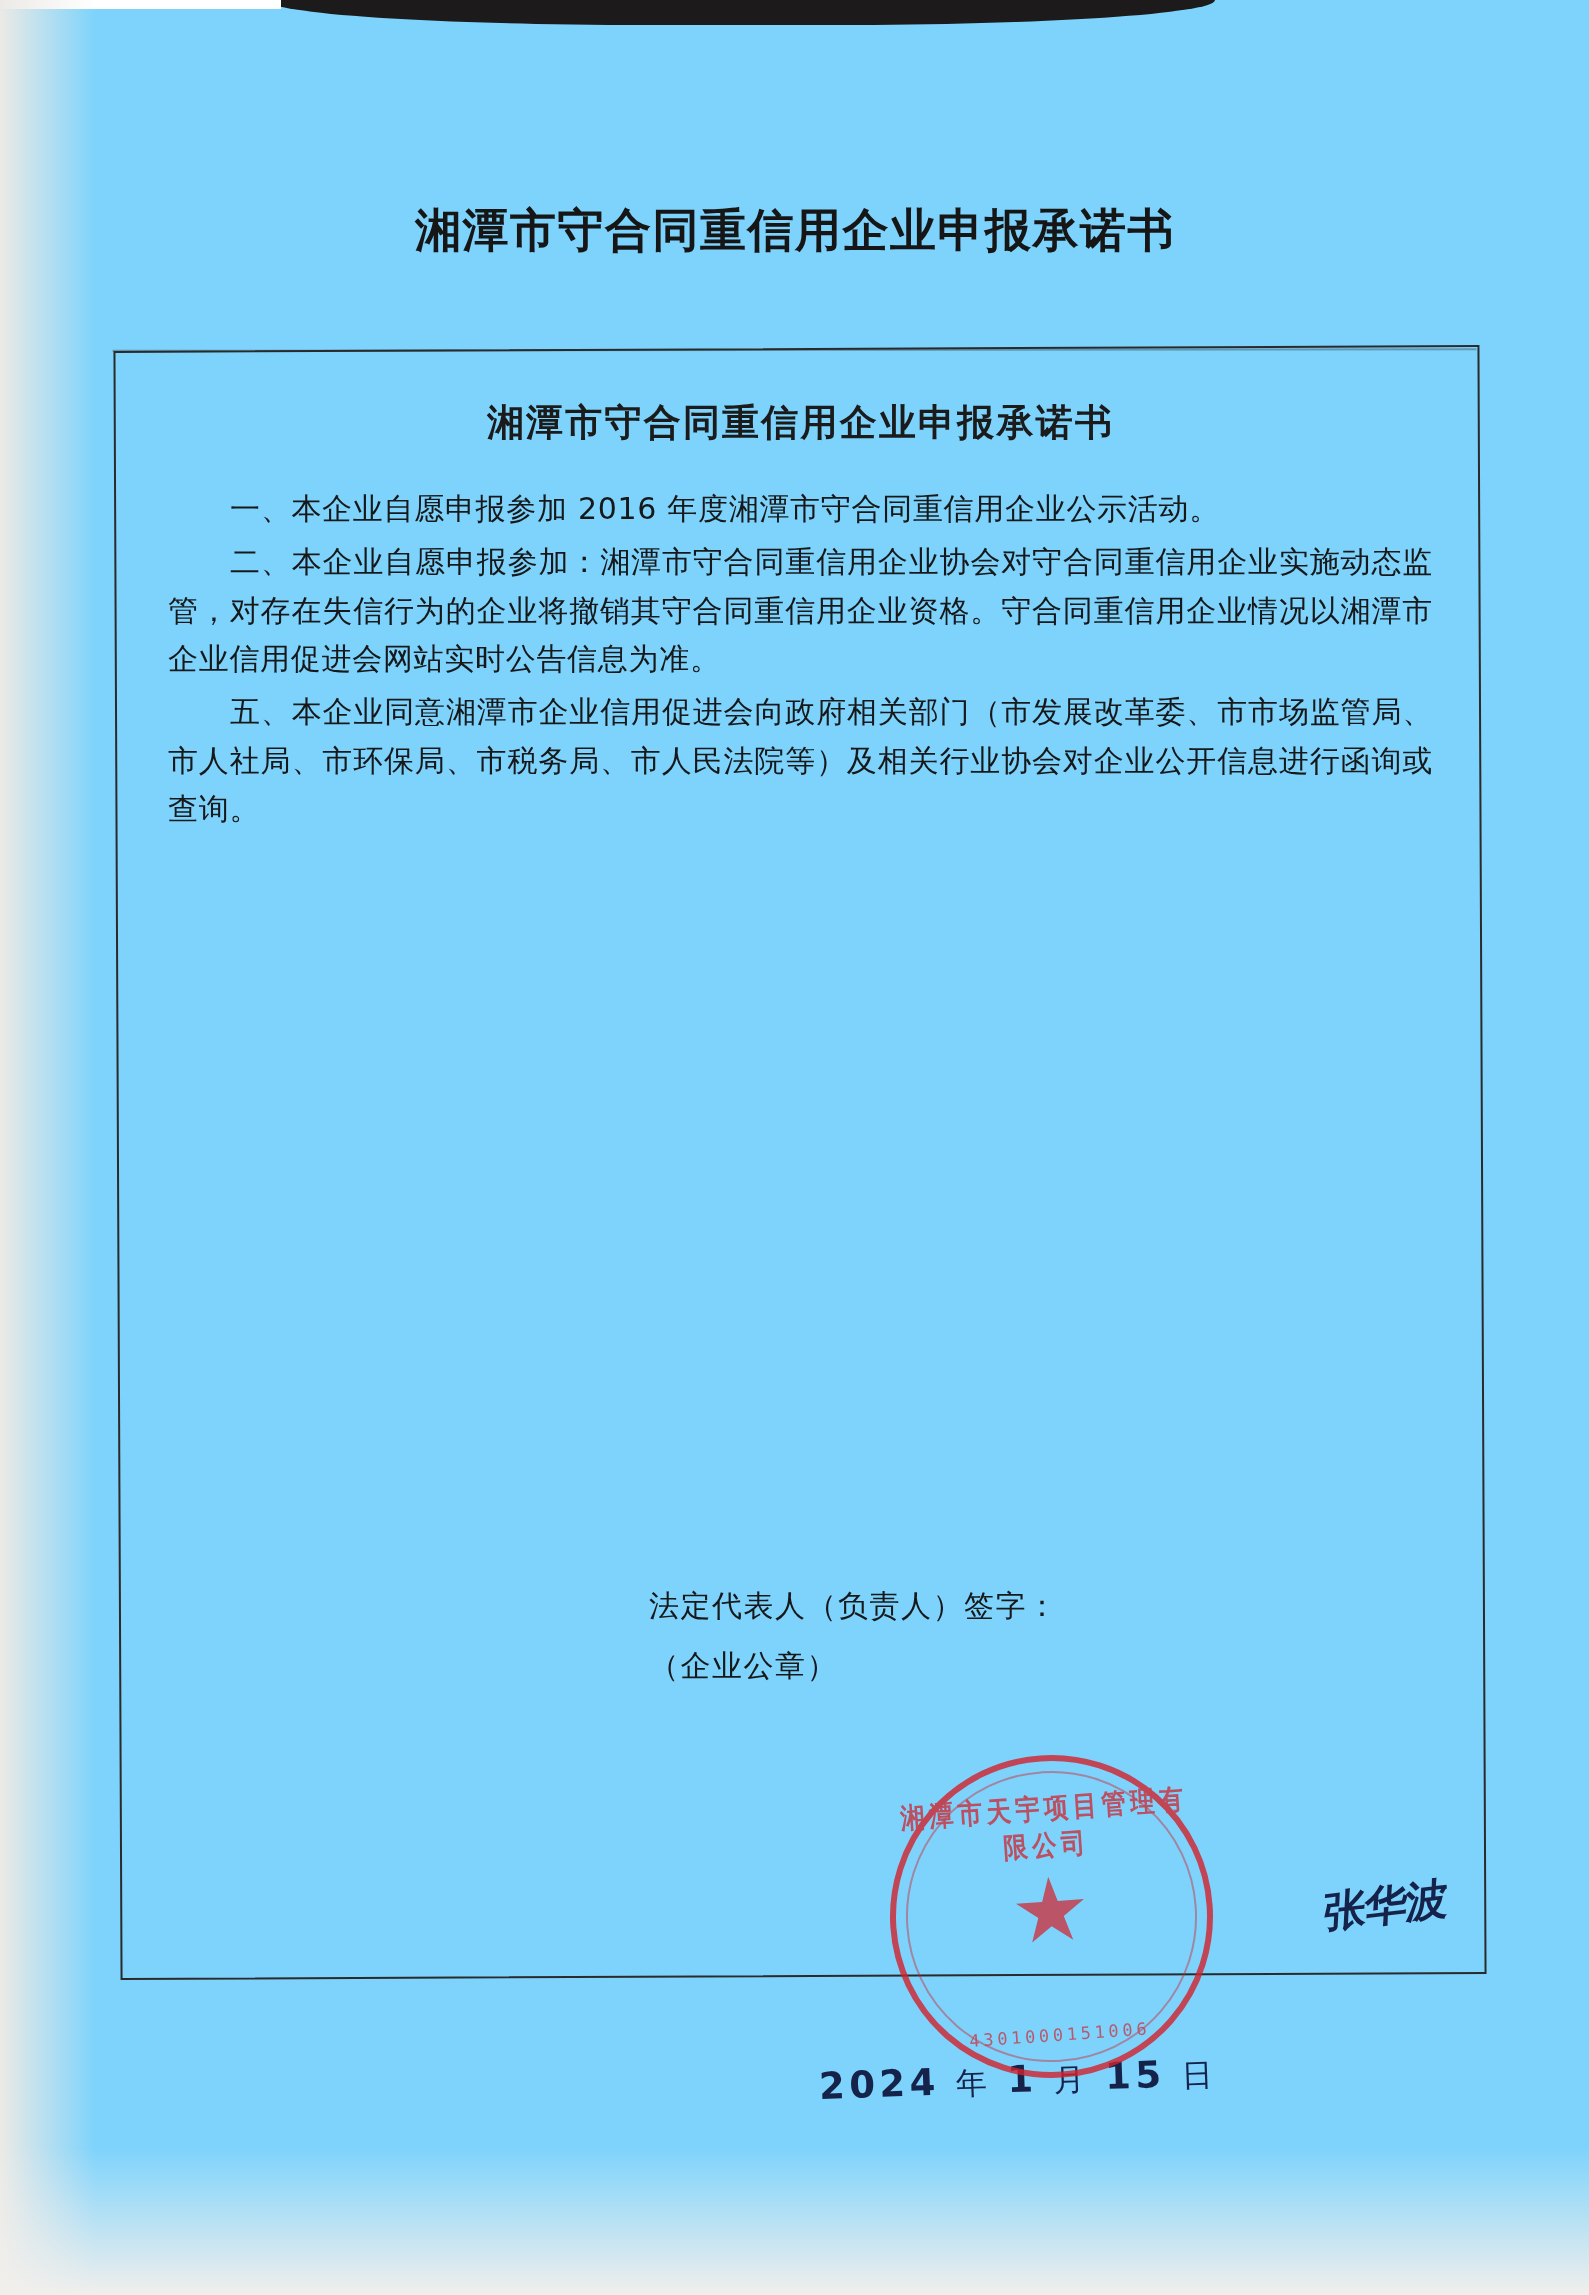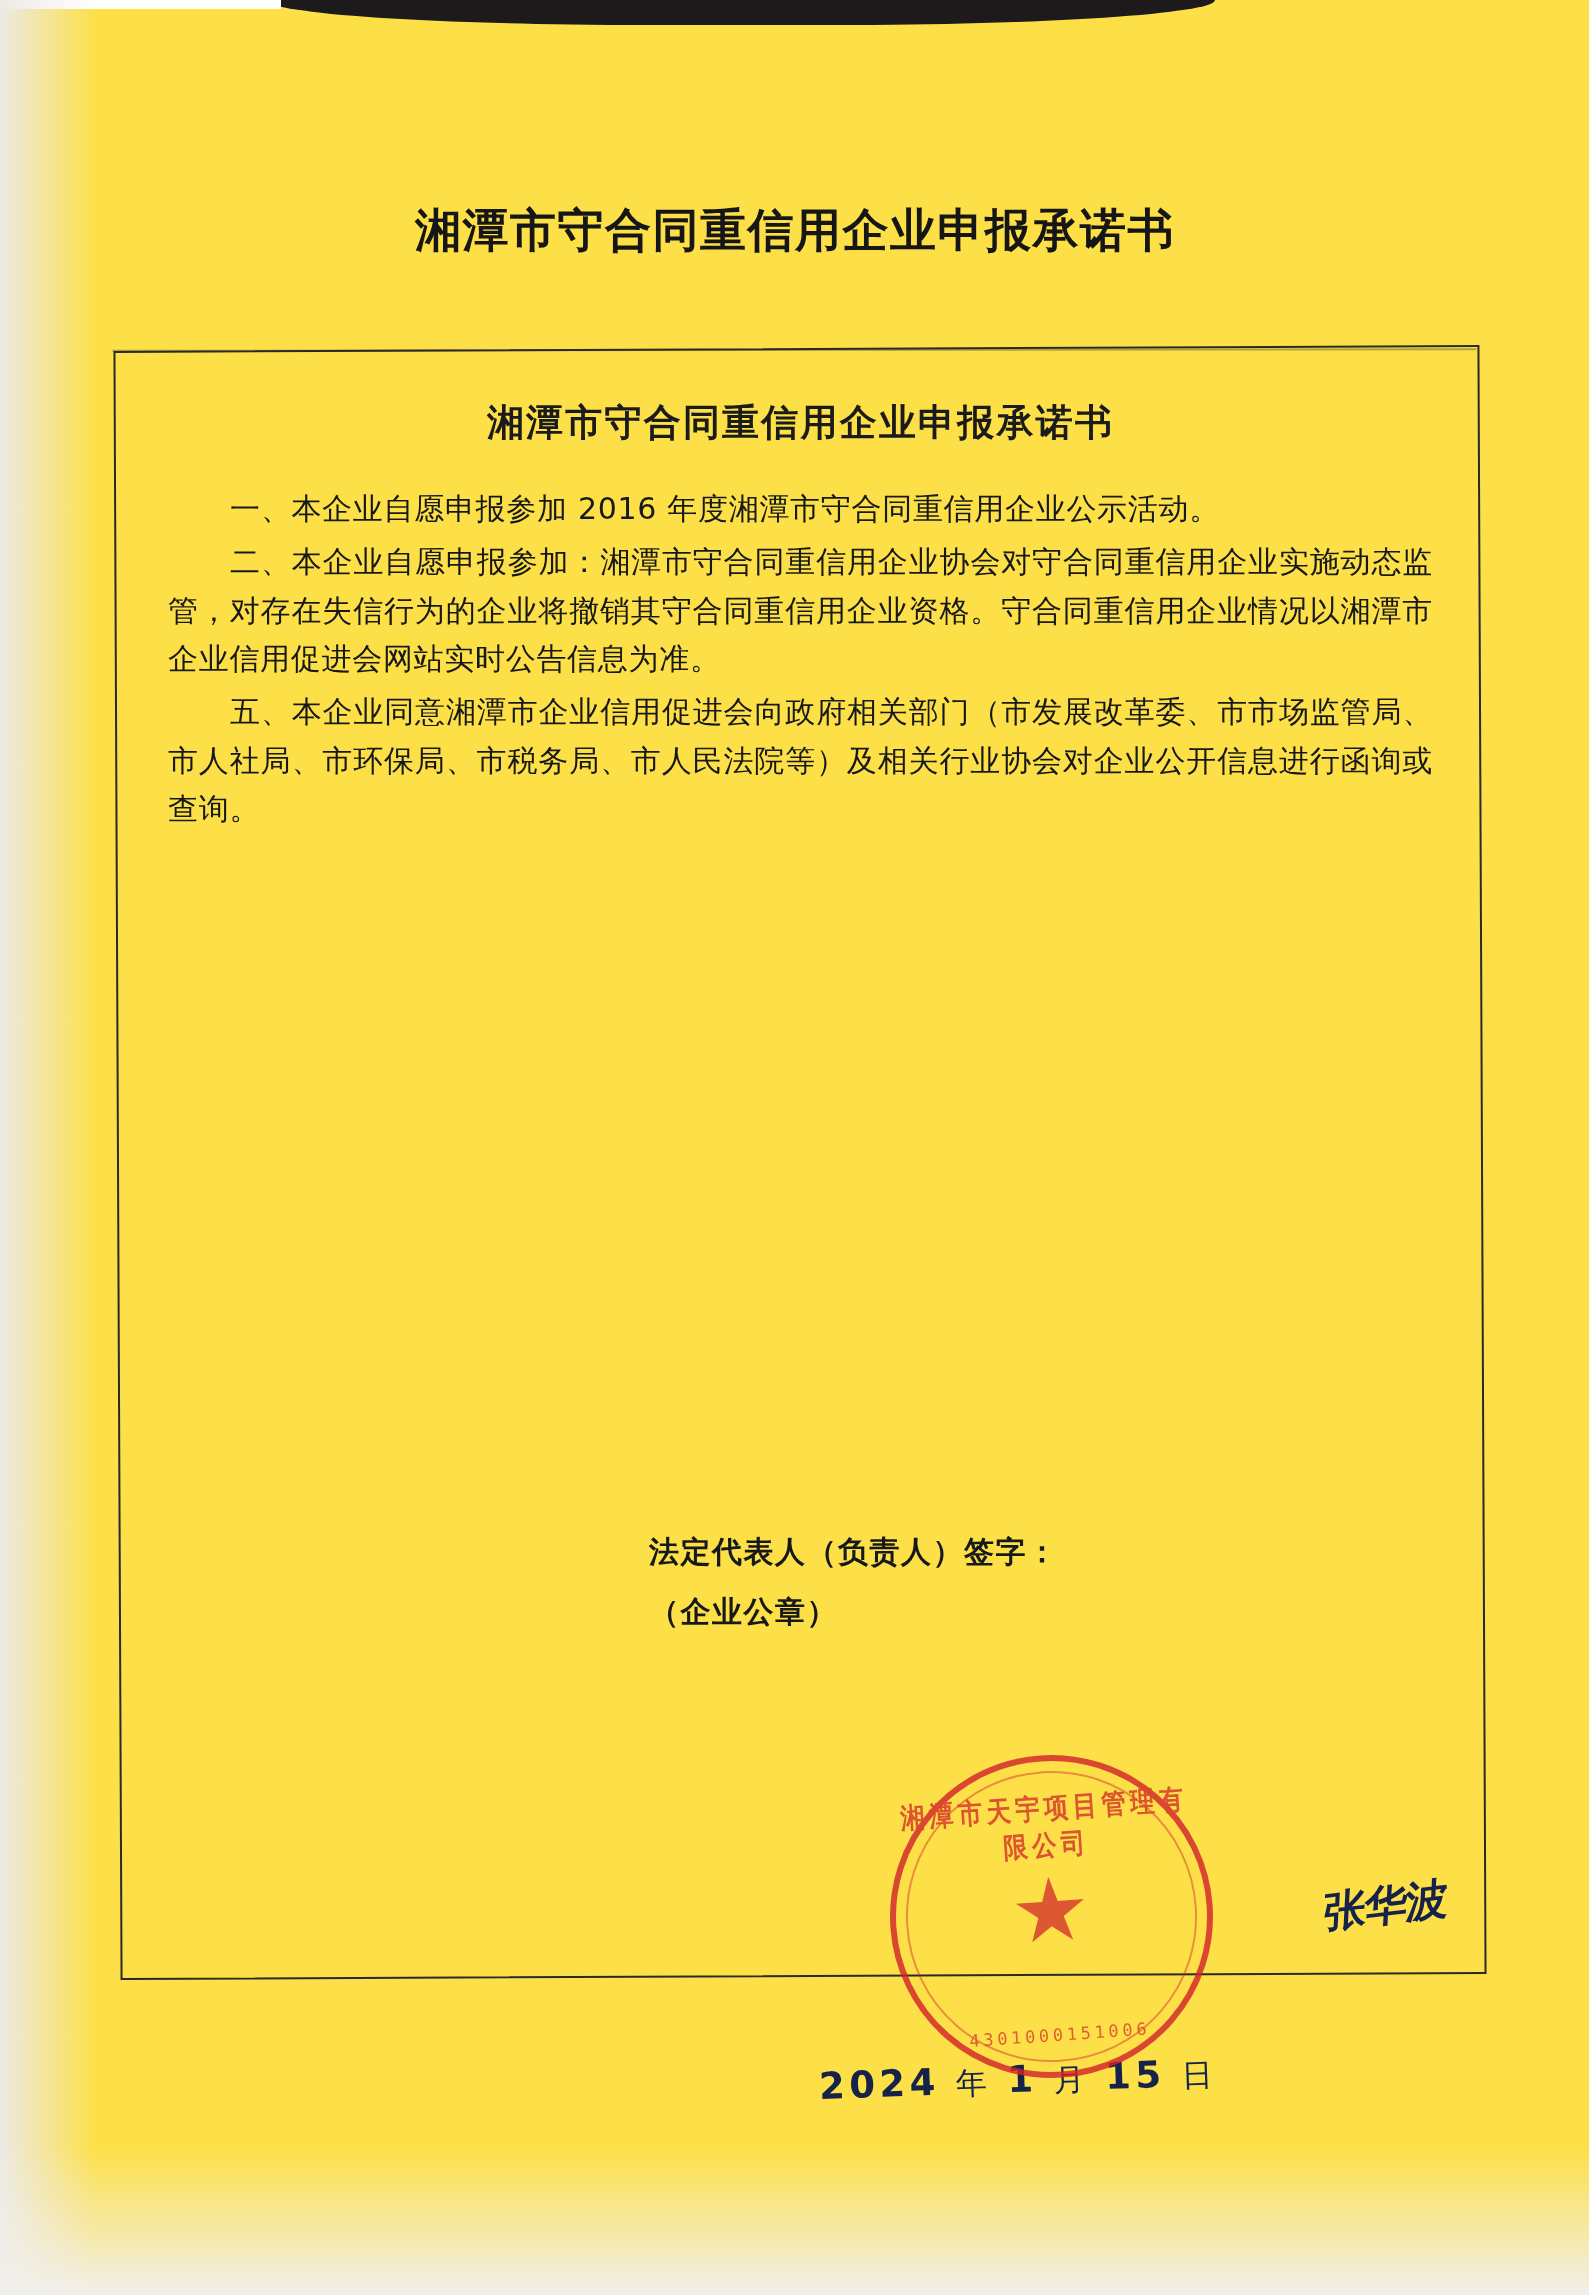--- a/index.html
+++ b/index.html
@@ -7,21 +7,21 @@
     padding: 0;
     background: #ffffff;
   }
   body {
     font-family: "DejaVu Serif", serif;
   }
   #page {
     position: relative;
     width: 1590px;
     height: 2295px;
-    background: #fde047;
+    background: #7dd3fc;
     overflow: hidden;
   }
   
   .scan-band {
     position: absolute;
     left: 267px;
     top: 0;
     width: 948px;
     height: 25px;
     background: #1d1a1c;
@@ -99,23 +99,22 @@
     text-align: justify;
     text-indent: 62px;
     margin: 0 0 4.4px 0;
     letter-spacing: 0.7px;
     font-family: "DejaVu Sans", sans-serif;
   }
   
   .sign-block {
     position: absolute;
     left: 511px;
-    top: 1177px;
+    top: 1231px;
     width: 785px;
-    font-weight: bold;
   }
   .sign-line {
     font-size: 30px;
     letter-spacing: 1.5px;
     color: #17181a;
     font-family: "DejaVu Sans", sans-serif;
     white-space: nowrap;
   }
   .sign-seal-label {
     font-size: 30px;

